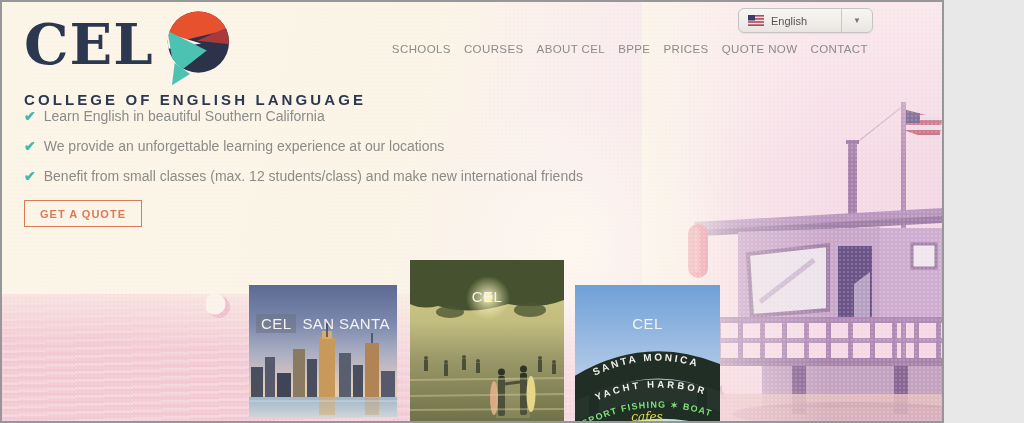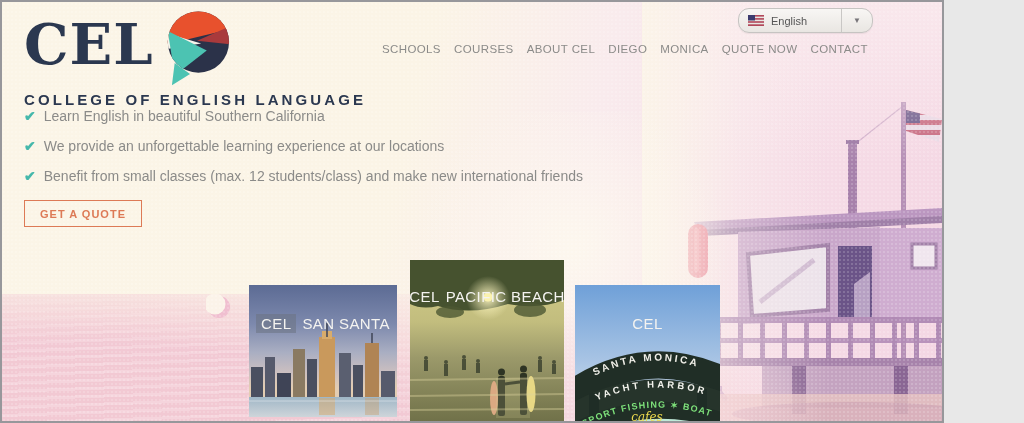--- a/index.html
+++ b/index.html
@@ -30,21 +30,21 @@
   
   .logo{position:absolute;left:22px;top:6px;z-index:10;cursor:pointer;}
   .logo-row{display:flex;align-items:flex-start;}
   .logo-text{font-family:"DejaVu Serif","Liberation Serif",serif;font-weight:700;font-size:56px;
     line-height:72px;color:#2b3850;letter-spacing:1px;}
   .logo-icon{margin-left:8px;margin-top:2px;}
   .logo-tagline{margin-top:3px;font-size:15px;letter-spacing:3.1px;color:#2b3850;font-weight:700;}
   .nav{position:absolute;right:74px;top:41px;z-index:10;display:flex;gap:13px;}
   .nav a{font-size:11.5px;color:#8b8b89;text-decoration:none;letter-spacing:.4px;cursor:pointer;}
   .lang{position:absolute;right:69px;top:6px;z-index:10;display:flex;align-items:center;height:25px;
-    width:135px;box-sizing:border-box;border:1px solid #c6c4c2;border-radius:11px;cursor:pointer;
+    width:135px;box-sizing:border-box;border:1px solid #c6c4c2;border-radius:6px;cursor:pointer;
     background:linear-gradient(#f8f6f4,#e9e6e2);box-shadow:0 1px 1px rgba(0,0,0,.06);}
   .lang .flag{margin:0 7px 0 9px;display:flex;}
   .lang .lang-label{font-size:11px;color:#555;flex:1;}
   .lang .arrow-box{width:30px;align-self:stretch;display:flex;align-items:center;justify-content:center;
     border-left:1px solid #c9c7c5;}
   .lang .arrow{font-size:8px;color:#77757a;}
   
   .bullets{position:absolute;left:22px;top:106px;z-index:10;}
   .bullet{display:flex;align-items:center;margin-bottom:15px;height:15px;}
   .check{color:#45b8ab;font-size:14px;font-weight:700;margin-right:8px;}
@@ -175,22 +175,22 @@
         <polygon points="18,76 40,92 14,108" fill="#4cc3b2"></polygon>
       </svg>
     </div>
     <div class="logo-tagline">COLLEGE OF ENGLISH LANGUAGE</div>
   </div>
 
   <nav class="nav">
     <a>SCHOOLS</a>
     <a>COURSES</a>
     <a>ABOUT CEL</a>
-    <a>DIEGO</a>
-    <a>MONICA</a>
+    <a>BPPE</a>
+    <a>PRICES</a>
     <a>QUOTE NOW</a>
     <a>CONTACT</a>
   </nav>
 
   <div class="lang">
     <span class="flag">
       <svg width="16" height="11" viewBox="0 0 16 11">
         <rect width="16" height="11" fill="#e8e6e2"></rect>
         <rect y="0" width="16" height="1.6" fill="#b2485a"></rect>
           <rect y="3.1" width="16" height="1.6" fill="#b2485a"></rect>
@@ -309,21 +309,20 @@
       </g>
       <g stroke="#dcd49e" opacity=".4">
         <line x1="0" y1="120" x2="154" y2="118" stroke-width="2"></line>
         <line x1="0" y1="136" x2="154" y2="134" stroke-width="2"></line>
         <line x1="0" y1="150" x2="154" y2="149" stroke-width="2"></line>
       </g>
       <rect x="86" y="118" width="34" height="40" fill="#d8d09a" opacity=".18"></rect>
     </svg>
     <div class="card-title">
       <span>CEL</span>
-      <span>PACIFIC BEACH</span>
     </div>
   </div>
 
   <div class="card card-la">
     <svg width="145" height="138" viewBox="0 0 145 138">
       <defs>
         <linearGradient id="laSky" x1="0" y1="0" x2="0" y2="1">
           <stop offset="0" stop-color="#6fa0d8"></stop>
             <stop offset=".55" stop-color="#a8c4e4"></stop>
           <stop offset="1" stop-color="#dde8f0"></stop>

